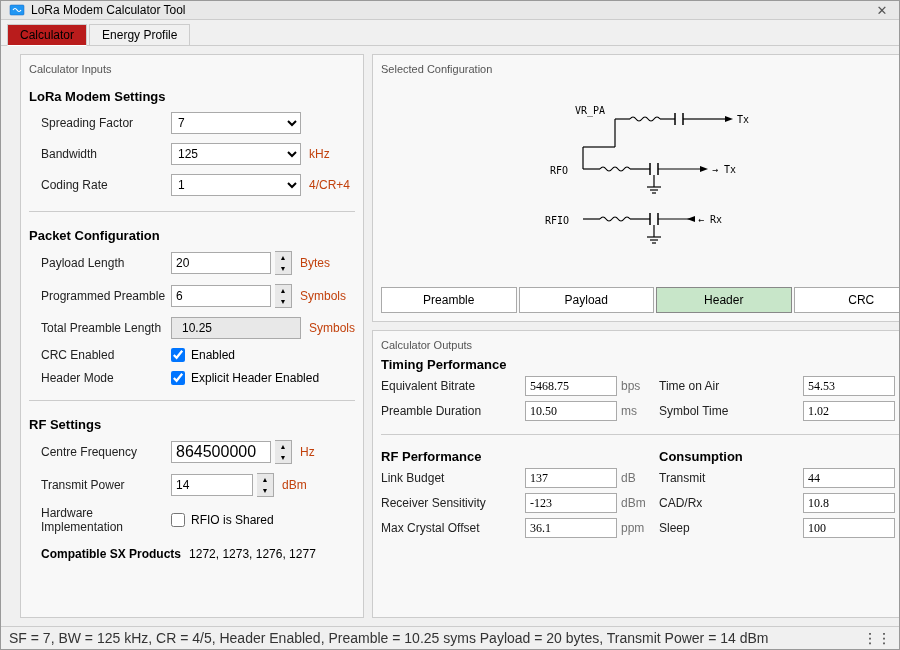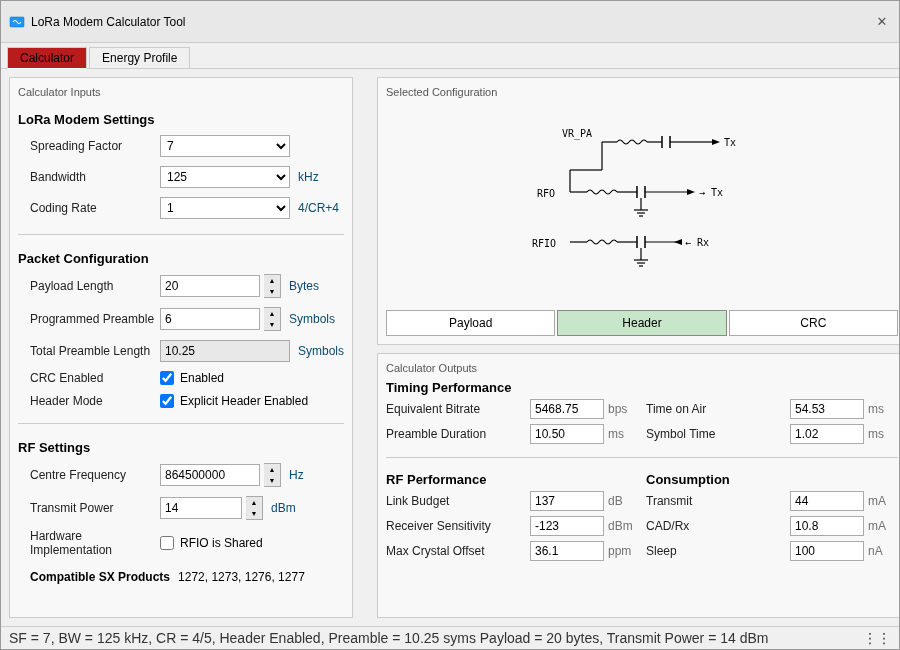--- a/index.html
+++ b/index.html
@@ -19,21 +19,21 @@
       display: flex;
       flex-direction: column;
     }
     .title-bar {
       background: #e8e8e8;
       border-bottom: 1px solid #ccc;
       padding: 4px 8px;
       display: flex;
       align-items: center;
       justify-content: space-between;
-      height: 42px;
+      height: 19px;
     }
     .title-bar-left {
       display: flex;
       align-items: center;
       gap: 6px;
     }
     .title-icon {
       width: 16px;
       height: 16px;
     }
@@ -71,22 +71,23 @@
     .tab.active {
       background: #b91c1c;
       border-bottom: 1px solid #fff;
       margin-bottom: -1px;
       z-index: 1;
     }
     .main-content {
       display: flex;
       flex: 1;
       padding: 8px;
-      gap: 24px;
+      gap: 8px;
       overflow: hidden;
+      margin-left: 11px;
     }
     .left-panel {
       width: 420px;
       background: #f8f8f8;
       border: 1px solid #ccc;
       padding: 8px;
       display: flex;
       flex-direction: column;
       gap: 4px;
     }
@@ -156,30 +157,30 @@
       border: none;
       cursor: pointer;
       font-size: 7px;
       display: flex;
       align-items: center;
       justify-content: center;
       padding: 0;
     }
     .unit-label {
       font-size: 12px;
-      color: #0c4a6e;
+      color: #c2410c;
       margin-left: 4px;
     }
     input[type="text"].readonly-input {
       background: #e8e8e8;
       border: 1px solid #aaa;
       width: 130px;
       height: 22px;
       font-size: 12px;
-      padding: 0 4px;
+      padding: 0 10px;
     }
     .checkbox-row {
       display: flex;
       align-items: center;
       gap: 6px;
     }
     input[type="checkbox"] {
       width: 14px;
       height: 14px;
     }
@@ -235,26 +236,27 @@
       gap: 4px;
     }
     .output-label {
       width: 140px;
       font-size: 12px;
       color: #222;
     }
     .output-value {
       background: white;
       border: 1px solid #aaa;
-      width: 74px;
+      width: 92px;
       height: 20px;
       font-size: 12px;
       padding: 0 4px;
       display: flex;
       align-items: center;
+      font-family: Liberation Serif, serif;
     }
     .output-unit {
       font-size: 12px;
       color: #737373;
       width: 30px;
     }
     .status-bar {
       background: #f0f0f0;
       border-top: 1px solid #ccc;
       padding: 3px 8px;
@@ -404,21 +406,21 @@
         </div>
       </div>
 
       <hr class="divider">
 
       <div class="group-title">RF Settings</div>
 
       <div class="form-row">
         <span class="form-label">Centre Frequency</span>
         <div class="form-control spin-input">
-          <input type="text" value="864500000" style="width: 100px; height: 22px; border: 1px solid rgb(170, 170, 170); font-size: 12px; padding: 0px 4px;">
+          <input type="text" value="864500000" style="width: 100px; height: 22px; border: 1px solid rgb(170, 170, 170); font-size: 16px; padding: 0px 4px;">
           <div class="spin-btns">
             <button class="spin-btn">▲</button>
             <button class="spin-btn">▼</button>
           </div>
           <span class="unit-label">Hz</span>
         </div>
       </div>
 
       <div class="form-row">
         <span class="form-label">Transmit Power</span>
@@ -508,20 +510,21 @@
 
             <line x1="100" y1="20" x2="100" y2="20" stroke="black" stroke-width="1"></line>
 
             <line x1="100" y1="20" x2="100" y2="48" stroke="black" stroke-width="1.2"></line>
             <line x1="68" y1="70" x2="68" y2="48" stroke="black" stroke-width="1.2"></line>
             <line x1="68" y1="48" x2="100" y2="48" stroke="black" stroke-width="1.2"></line>
           </svg>
         </div>
 
         <div class="packet-buttons">
+          <button class="pkt-btn">Preamble</button>
           <button class="pkt-btn">Payload</button>
           <button class="pkt-btn active">Header</button>
           <button class="pkt-btn">CRC</button>
         </div>
       </div>
 
       <div class="calc-outputs-box">
         <div class="section-title">Calculator Outputs</div>
 
         <div class="output-section-title">Timing Performance</div>

